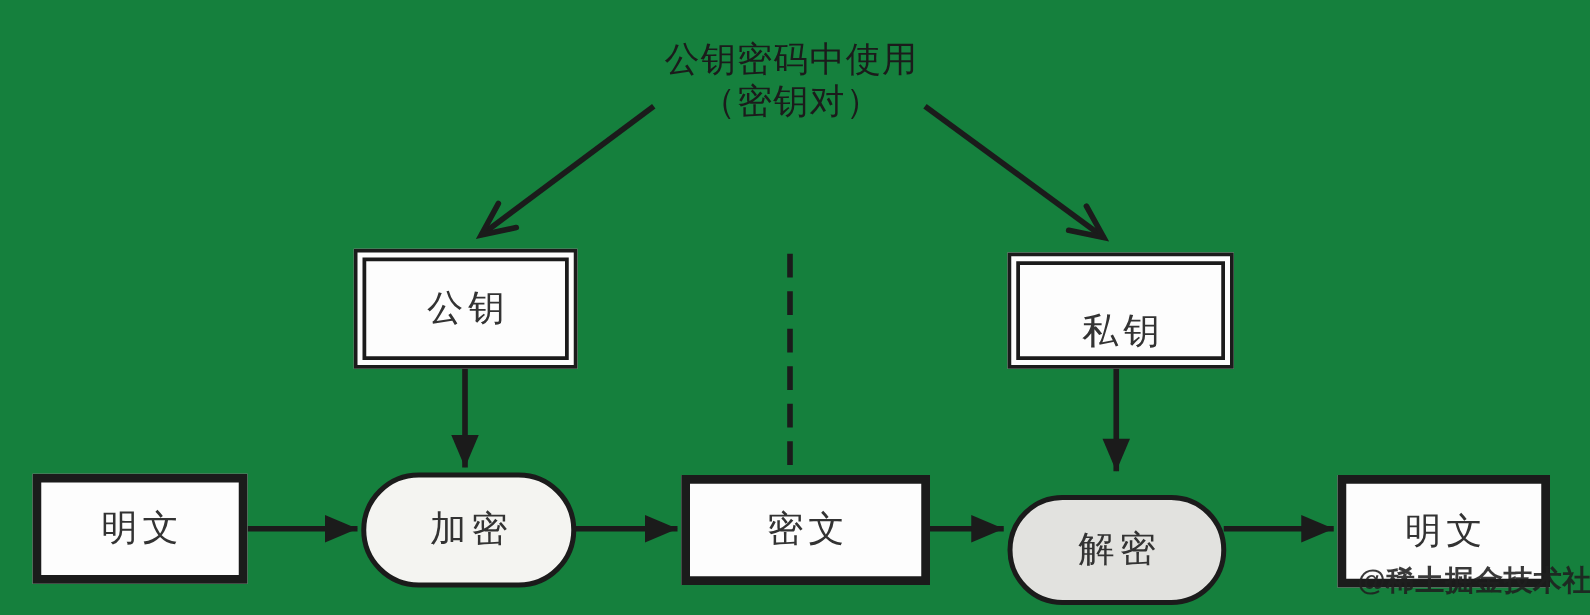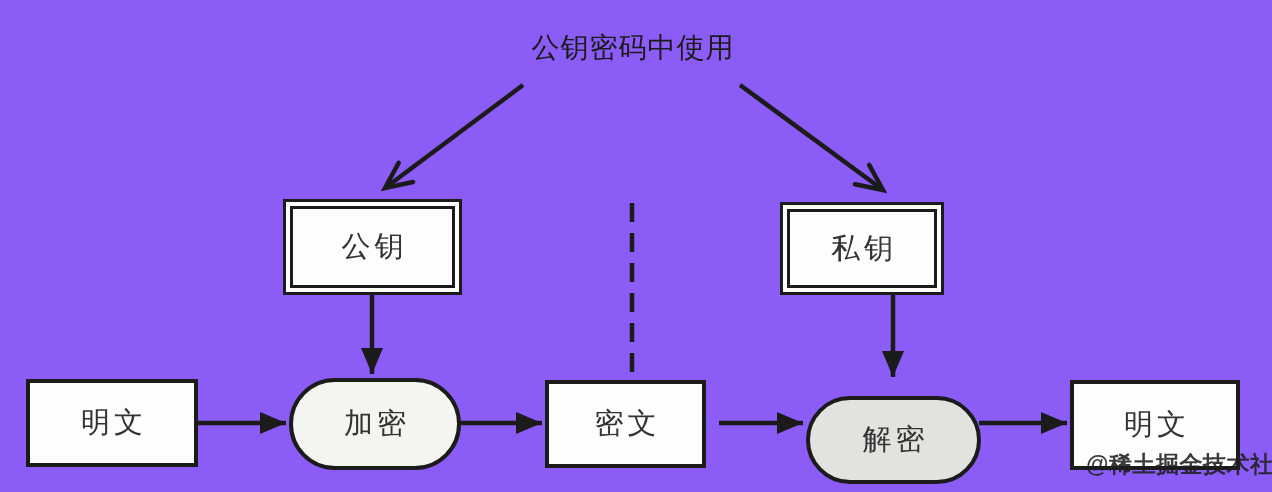--- a/index.html
+++ b/index.html
@@ -41,21 +41,21 @@
     align-items: center;
     justify-content: center;
     background: #fdfdfd;
   }
   .node .label {
     font-size: 29px;
     letter-spacing: 4px;
     text-indent: 4px;
     white-space: nowrap;
   }
-  .box-single { border: 4px solid #737373; }
+  .box-single { border: 7px solid #737373; }
   .box-double { border: 10px double #1b1b1b; }
   .pill {
     border: 4px solid #1b1b1b;
     border-radius: 46px;
     text-align: center;
   }
   .watermark {
     position: absolute;
     left: 1086px;
     top: 449px;
@@ -63,21 +63,21 @@
     font-weight: 700;
     letter-spacing: 0.5px;
     color: #1f1f1f;
     opacity: 0.88;
     white-space: nowrap;
   }
 </style>
 </head>
 <body>
 
-<div class="canvas" style="color: rgb(51, 51, 51); background-color: #8b5cf6;">
+<div class="canvas" style="color: rgb(51, 51, 51); background-color: #15803d;">
 
   <svg class="connectors" viewBox="0 0 1272 492" style="color: rgb(27, 27, 27);">
     <defs>
       <marker id="mSolid" markerUnits="userSpaceOnUse" markerWidth="30" markerHeight="26" refX="27" refY="13" orient="auto">
         <path d="M1,2 L27,13 L1,24 Z" fill="currentColor"></path>
       </marker>
       <marker id="mOpen" markerUnits="userSpaceOnUse" markerWidth="36" markerHeight="32" refX="31" refY="16" orient="auto">
         <path d="M5,4 L31,16 L5,28" fill="none" stroke="currentColor" stroke-width="4.5" stroke-linecap="round"></path>
       </marker>
     </defs>
@@ -91,38 +91,39 @@
     <line x1="198" y1="423" x2="286" y2="423" stroke="currentColor" stroke-width="4.5" marker-end="url(#mSolid)"></line>
     <line x1="459" y1="423" x2="542" y2="423" stroke="currentColor" stroke-width="4.5" marker-end="url(#mSolid)"></line>
     <line x1="719" y1="423" x2="803" y2="423" stroke="currentColor" stroke-width="4.5" marker-end="url(#mSolid)"></line>
     <line x1="979" y1="423" x2="1067" y2="423" stroke="currentColor" stroke-width="4.5" marker-end="url(#mSolid)"></line>
 
     <line x1="632" y1="203" x2="632" y2="380" stroke="currentColor" stroke-width="4.5" stroke-dasharray="19 11"></line>
   </svg>
 
   <div class="annotation" style="color: rgb(27, 27, 27);">
     <div>公钥密码中使用</div>
+    <div>（密钥对）</div>
   </div>
 
   <div class="node box-double" style="left: 283px; top: 199px; width: 179px; height: 96px; border-color: rgb(27, 27, 27);">
     <span class="label">公钥</span>
   </div>
-  <div class="node box-double" style="left: 780px; top: 202px; width: 164px; height: 93px; border-color: rgb(27, 27, 27);">
+  <div class="node box-double" style="left: 806px; top: 202px; width: 181px; height: 93px; border-color: rgb(27, 27, 27); align-items: flex-end;">
     <span class="label">私钥</span>
   </div>
 
   <div class="node box-single" style="left: 26px; top: 379px; width: 172px; height: 88px; border-color: rgb(27, 27, 27);">
     <span class="label">明文</span>
   </div>
 
   <div class="node pill" style="left: 289px; top: 378px; width: 172px; height: 92px; border-color: rgb(27, 27, 27); background-color: rgb(244, 244, 241);">
     <span class="label">加密</span>
   </div>
 
-  <div class="node box-single" style="left: 545px; top: 380px; width: 161px; height: 88px; border-color: rgb(27, 27, 27);">
+  <div class="node box-single" style="left: 545px; top: 380px; width: 199px; height: 88px; border-color: rgb(27, 27, 27);">
     <span class="label">密文</span>
   </div>
 
   <div class="node pill" style="left: 806px; top: 381px; width: 175px; height: 88px; border-radius: 44px; border-color: rgb(27, 27, 27); background-color: rgb(226, 226, 223); margin-top: 15px;">
     <span class="label">解密</span>
   </div>
 
   <div class="node box-single" style="left: 1070px; top: 380px; width: 170px; height: 90px; border-color: rgb(27, 27, 27);">
     <span class="label">明文</span>
   </div>

